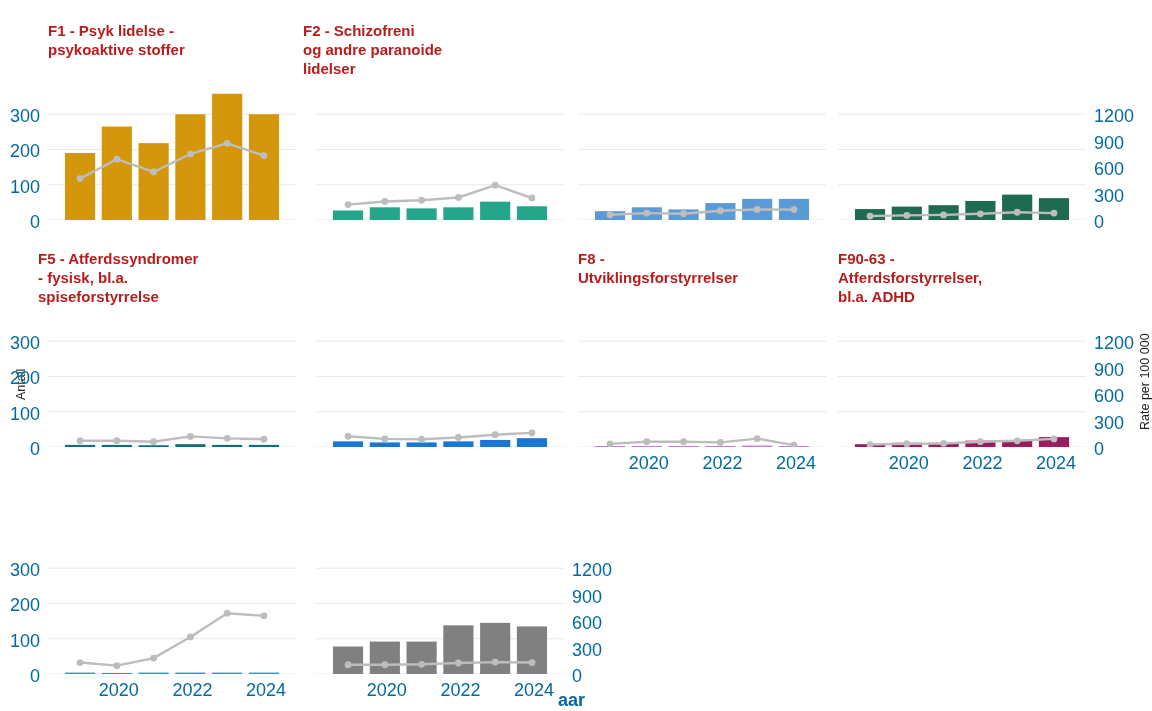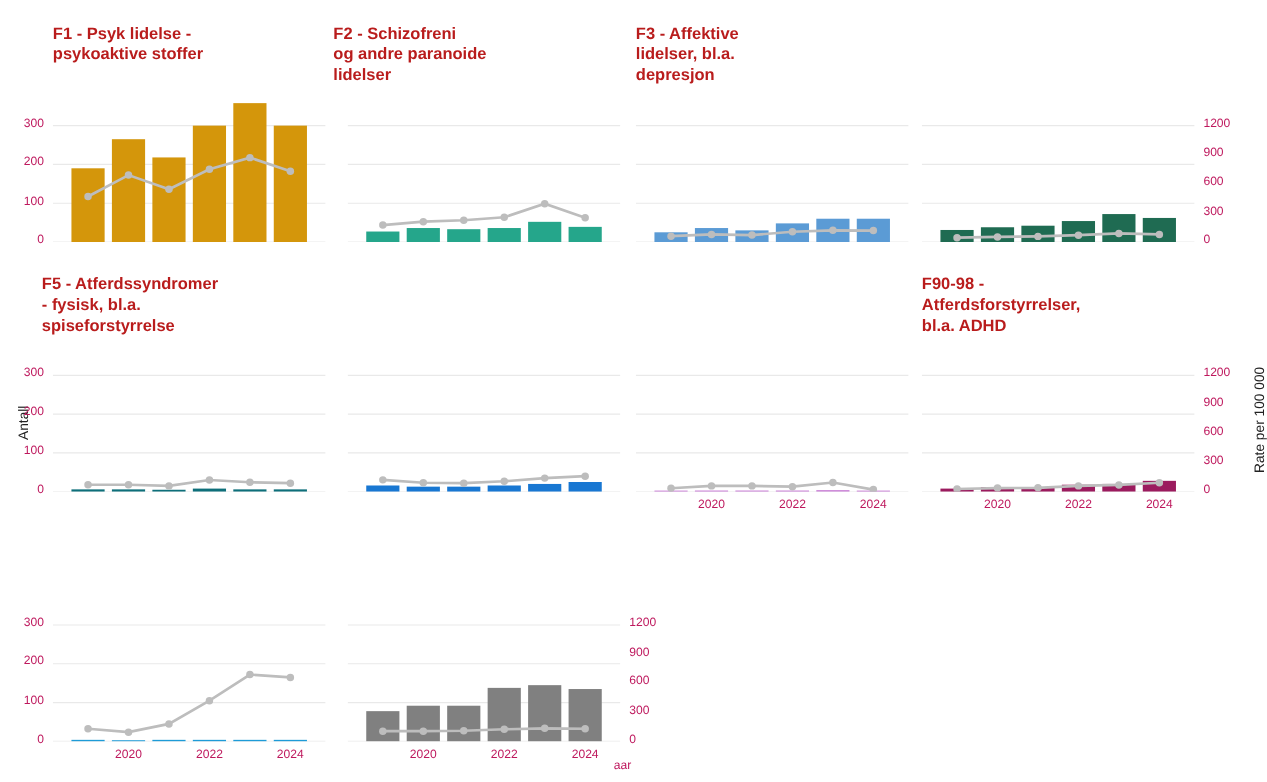--- a/index.html
+++ b/index.html
@@ -14,40 +14,40 @@
     font-size:15px;font-weight:bold;line-height:1.25;
     color:#b91c1c;white-space:pre-line;
   }
   .plot{
     position:absolute;background:#ffffff;
     border:0;
   }
   .plot svg{display:block;}
 
   .axis-label{
-    position:absolute;font-size:11px;color:#be185d;
+    position:absolute;font-size:18px;color:#0369a1;
   }
   .axis-y-left-title{
     position:absolute;font-size:12.5px;color:#222;
     transform:rotate(-90deg);transform-origin:left top;white-space:nowrap;
   }
   .axis-y-right-title{
     position:absolute;font-size:12.5px;color:#222;
     transform:rotate(-90deg);transform-origin:left top;white-space:nowrap;
   }
   .grid{stroke:#e9e9e9;stroke-width:1;}
 </style>
 </head>
 <body>
 
 <div id="root">
 
   <div class="axis-y-left-title" style="left:14px;top:400px;">Antall</div>
   <div class="axis-y-right-title" style="left:1138px;top:430px;">Rate per 100 000</div>
-  <div class="axis-label" style="left:558px;top:690px;">aar</div>
+  <div class="axis-label" style="left:558px;top:690px;font-weight:bold;">aar</div>
 <div class="panel-title" style="left: 48px; top: 22px; width: 268px;">F1 - Psyk lidelse -
 psykoaktive stoffer</div>
     <div class="plot" style="left: 48px; top: 86px; width: 248px; height: 134px;">
       <svg width="248" height="134">
         <line x1="0" x2="248" y1="134" y2="134" class="grid"></line>
         <line x1="0" x2="248" y1="98.73684210526315" y2="98.73684210526315" class="grid"></line>
         <line x1="0" x2="248" y1="63.473684210526315" y2="63.473684210526315" class="grid"></line>
         <line x1="0" x2="248" y1="28.210526315789465" y2="28.210526315789465" class="grid"></line>
         <rect x="16.9508" y="67" width="30.165066666666668" height="67" fill="#D4960B"></rect>
         <rect x="53.73746666666667" y="40.55263157894737" width="30.165066666666668" height="93.44736842105263" fill="#D4960B"></rect>
@@ -85,23 +85,20 @@
         <rect x="200.88413333333332" y="120.24736842105263" width="30.165066666666668" height="13.75263157894737" fill="#25A68B"></rect>
         <path d="M32.0 118.6 L68.8 115.5 L105.6 114.2 L142.4 111.5 L179.2 99.2 L216.0 112.0 " fill="none" stroke="#BDBDBD" stroke-width="2.4"></path>
         <circle cx="32.03333333333333" cy="118.57236842105263" r="3.4" fill="#BDBDBD"></circle>
         <circle cx="68.82000000000001" cy="115.48684210526315" r="3.4" fill="#BDBDBD"></circle>
         <circle cx="105.60666666666667" cy="114.16447368421052" r="3.4" fill="#BDBDBD"></circle>
         <circle cx="142.39333333333335" cy="111.51973684210526" r="3.4" fill="#BDBDBD"></circle>
         <circle cx="179.18000000000004" cy="99.17763157894737" r="3.4" fill="#BDBDBD"></circle>
         <circle cx="215.96666666666667" cy="111.96052631578948" r="3.4" fill="#BDBDBD"></circle>
       </svg>
     </div>
-    <div class="panel-title" style="left: 578px; top: 22px; width: 268px;">F3 - Affektive
-lidelser, bl.a.
-depresjon</div>
     <div class="plot" style="left: 578px; top: 86px; width: 248px; height: 134px;">
       <svg width="248" height="134">
         <line x1="0" x2="248" y1="134" y2="134" class="grid"></line>
         <line x1="0" x2="248" y1="98.73684210526315" y2="98.73684210526315" class="grid"></line>
         <line x1="0" x2="248" y1="63.473684210526315" y2="63.473684210526315" class="grid"></line>
         <line x1="0" x2="248" y1="28.210526315789465" y2="28.210526315789465" class="grid"></line>
         <rect x="16.9508" y="125.1842105263158" width="30.165066666666668" height="8.81578947368421" fill="#5B9BD5"></rect>
         <rect x="53.73746666666667" y="121.30526315789473" width="30.165066666666668" height="12.694736842105264" fill="#5B9BD5"></rect>
         <rect x="90.52413333333334" y="123.42105263157895" width="30.165066666666668" height="10.578947368421051" fill="#5B9BD5"></rect>
         <rect x="127.31080000000001" y="117.07368421052632" width="30.165066666666668" height="16.926315789473684" fill="#5B9BD5"></rect>
@@ -184,20 +181,22 @@
         <rect x="200.88413333333332" y="125.1842105263158" width="30.165066666666668" height="8.81578947368421" fill="#1877D2"></rect>
         <path d="M32.0 123.2 L68.8 125.9 L105.6 126.2 L142.4 124.5 L179.2 121.7 L216.0 119.9 " fill="none" stroke="#BDBDBD" stroke-width="2.4"></path>
         <circle cx="32.03333333333333" cy="123.24473684210527" r="3.4" fill="#BDBDBD"></circle>
         <circle cx="68.82000000000001" cy="125.88947368421053" r="3.4" fill="#BDBDBD"></circle>
         <circle cx="105.60666666666667" cy="126.2421052631579" r="3.4" fill="#BDBDBD"></circle>
         <circle cx="142.39333333333335" cy="124.47894736842105" r="3.4" fill="#BDBDBD"></circle>
         <circle cx="179.18000000000004" cy="121.65789473684211" r="3.4" fill="#BDBDBD"></circle>
         <circle cx="215.96666666666667" cy="119.89473684210526" r="3.4" fill="#BDBDBD"></circle>
       </svg>
     </div>
+    <div class="panel-title" style="left: 578px; top: 250px; width: 268px;">F8 -
+Utviklingsforstyrrelser</div>
     <div class="plot" style="left: 578px; top: 313px; width: 248px; height: 134px;">
       <svg width="248" height="134">
         <line x1="0" x2="248" y1="134" y2="134" class="grid"></line>
         <line x1="0" x2="248" y1="98.73684210526315" y2="98.73684210526315" class="grid"></line>
         <line x1="0" x2="248" y1="63.473684210526315" y2="63.473684210526315" class="grid"></line>
         <line x1="0" x2="248" y1="28.210526315789465" y2="28.210526315789465" class="grid"></line>
         <rect x="16.9508" y="133" width="30.165066666666668" height="1" fill="#C77BD4"></rect>
         <rect x="53.73746666666667" y="132.94210526315788" width="30.165066666666668" height="1.0578947368421052" fill="#C77BD4"></rect>
         <rect x="90.52413333333334" y="132.94210526315788" width="30.165066666666668" height="1.0578947368421052" fill="#C77BD4"></rect>
         <rect x="127.31080000000001" y="132.94210526315788" width="30.165066666666668" height="1.0578947368421052" fill="#C77BD4"></rect>
@@ -205,21 +204,21 @@
         <rect x="200.88413333333332" y="133" width="30.165066666666668" height="1" fill="#C77BD4"></rect>
         <path d="M32.0 130.9 L68.8 128.7 L105.6 128.7 L142.4 129.4 L179.2 125.6 L216.0 132.1 " fill="none" stroke="#BDBDBD" stroke-width="2.4"></path>
         <circle cx="32.03333333333333" cy="130.91447368421052" r="3.4" fill="#BDBDBD"></circle>
         <circle cx="68.82000000000001" cy="128.71052631578948" r="3.4" fill="#BDBDBD"></circle>
         <circle cx="105.60666666666667" cy="128.71052631578948" r="3.4" fill="#BDBDBD"></circle>
         <circle cx="142.39333333333335" cy="129.4157894736842" r="3.4" fill="#BDBDBD"></circle>
         <circle cx="179.18000000000004" cy="125.625" r="3.4" fill="#BDBDBD"></circle>
         <circle cx="215.96666666666667" cy="132.06052631578947" r="3.4" fill="#BDBDBD"></circle>
       </svg>
     </div>
-    <div class="panel-title" style="left: 838px; top: 250px; width: 268px;">F90-98 -
+    <div class="panel-title" style="left: 838px; top: 250px; width: 268px;">F90-63 -
 Atferdsforstyrrelser,
 bl.a. ADHD</div>
     <div class="plot" style="left: 838px; top: 313px; width: 248px; height: 134px;">
       <svg width="248" height="134">
         <line x1="0" x2="248" y1="134" y2="134" class="grid"></line>
         <line x1="0" x2="248" y1="98.73684210526315" y2="98.73684210526315" class="grid"></line>
         <line x1="0" x2="248" y1="63.473684210526315" y2="63.473684210526315" class="grid"></line>
         <line x1="0" x2="248" y1="28.210526315789465" y2="28.210526315789465" class="grid"></line>
         <rect x="16.9508" y="131.17894736842106" width="30.165066666666668" height="2.8210526315789473" fill="#9B1B5E"></rect>
         <rect x="53.73746666666667" y="129.76842105263157" width="30.165066666666668" height="4.231578947368421" fill="#9B1B5E"></rect>

